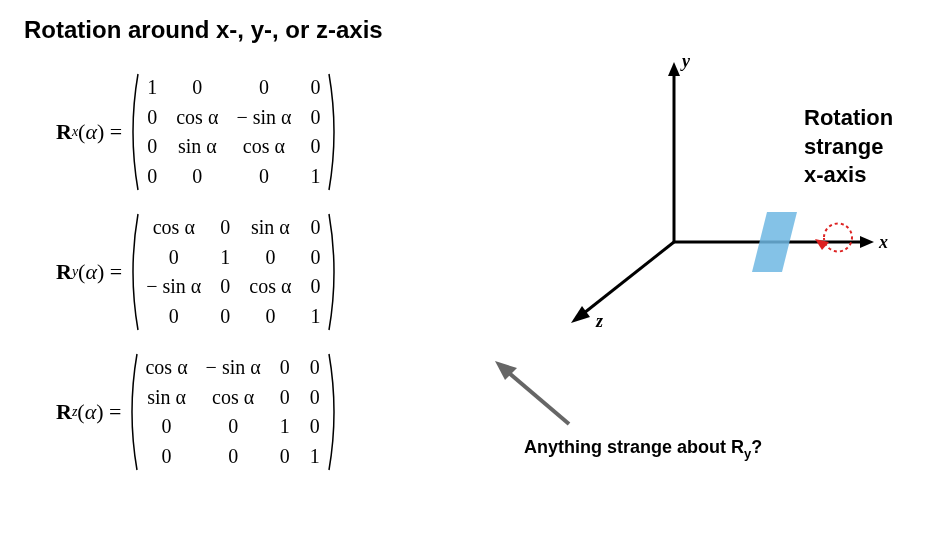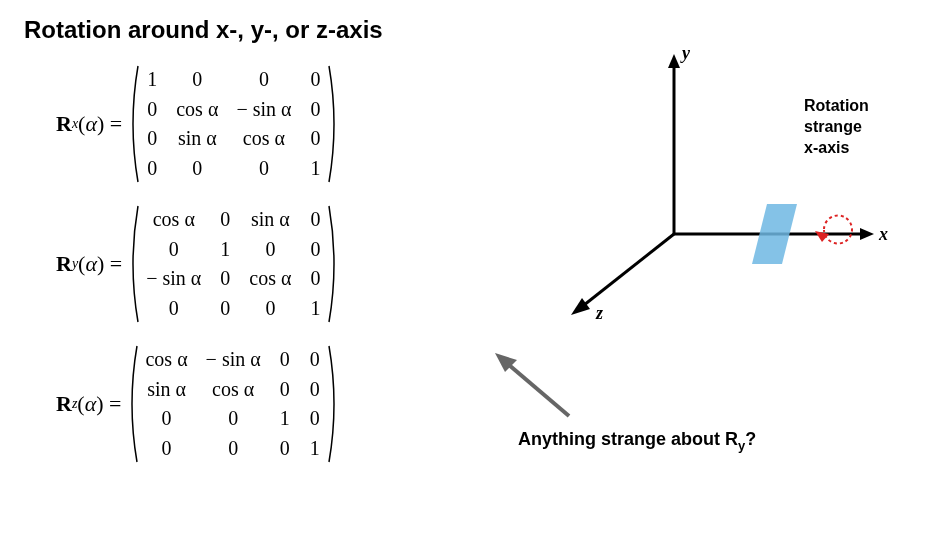--- a/index.html
+++ b/index.html
@@ -7,21 +7,21 @@
       font-family: Arial, Helvetica, sans-serif;
       width: 952px;
       height: 543px;
       padding: 16px 24px;
       background: #fff;
       position: relative;
     }
     .title {
       font-size: 24px;
       font-weight: bold;
-      margin-bottom: 20px;
+      margin-bottom: 28px;
     }
     .content {
       display: flex;
     }
     .matrices {
       width: 450px;
       padding-left: 32px;
     }
     .eq-row {
       display: flex;
@@ -64,28 +64,28 @@
     }
     .axes {
       position: absolute;
       top: -30px;
       left: 60px;
     }
     .rotation-label {
       position: absolute;
       top: 32px;
       left: 330px;
-      font-size: 16px;
+      font-size: 22px;
       font-weight: bold;
       line-height: 1.3;
     }
     .question {
       position: absolute;
       top: 365px;
-      left: 44px;
+      left: 50px;
       font-size: 18px;
       font-weight: bold;
       white-space: nowrap;
     }
     .question sub { font-size: 13px; }
     .arrow-to-ry {
       position: absolute;
       top: 282px;
       left: 15px;
     }

